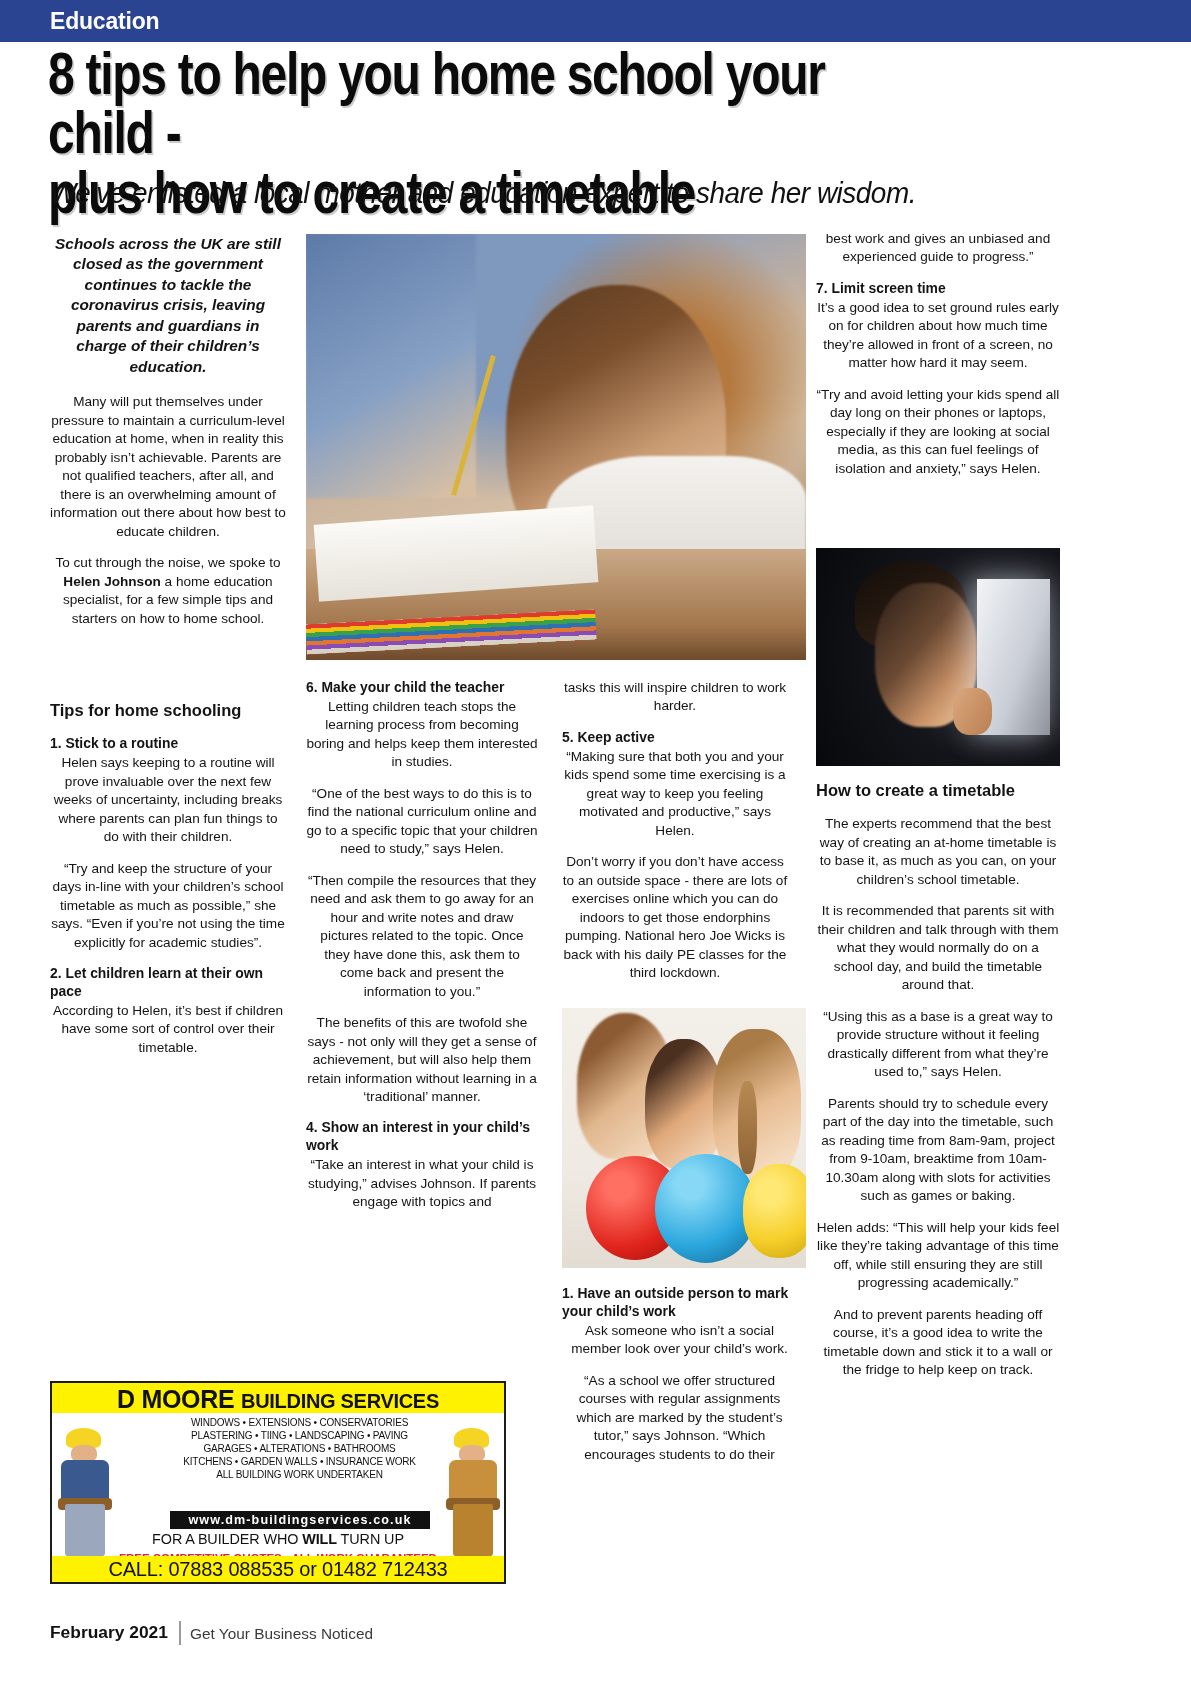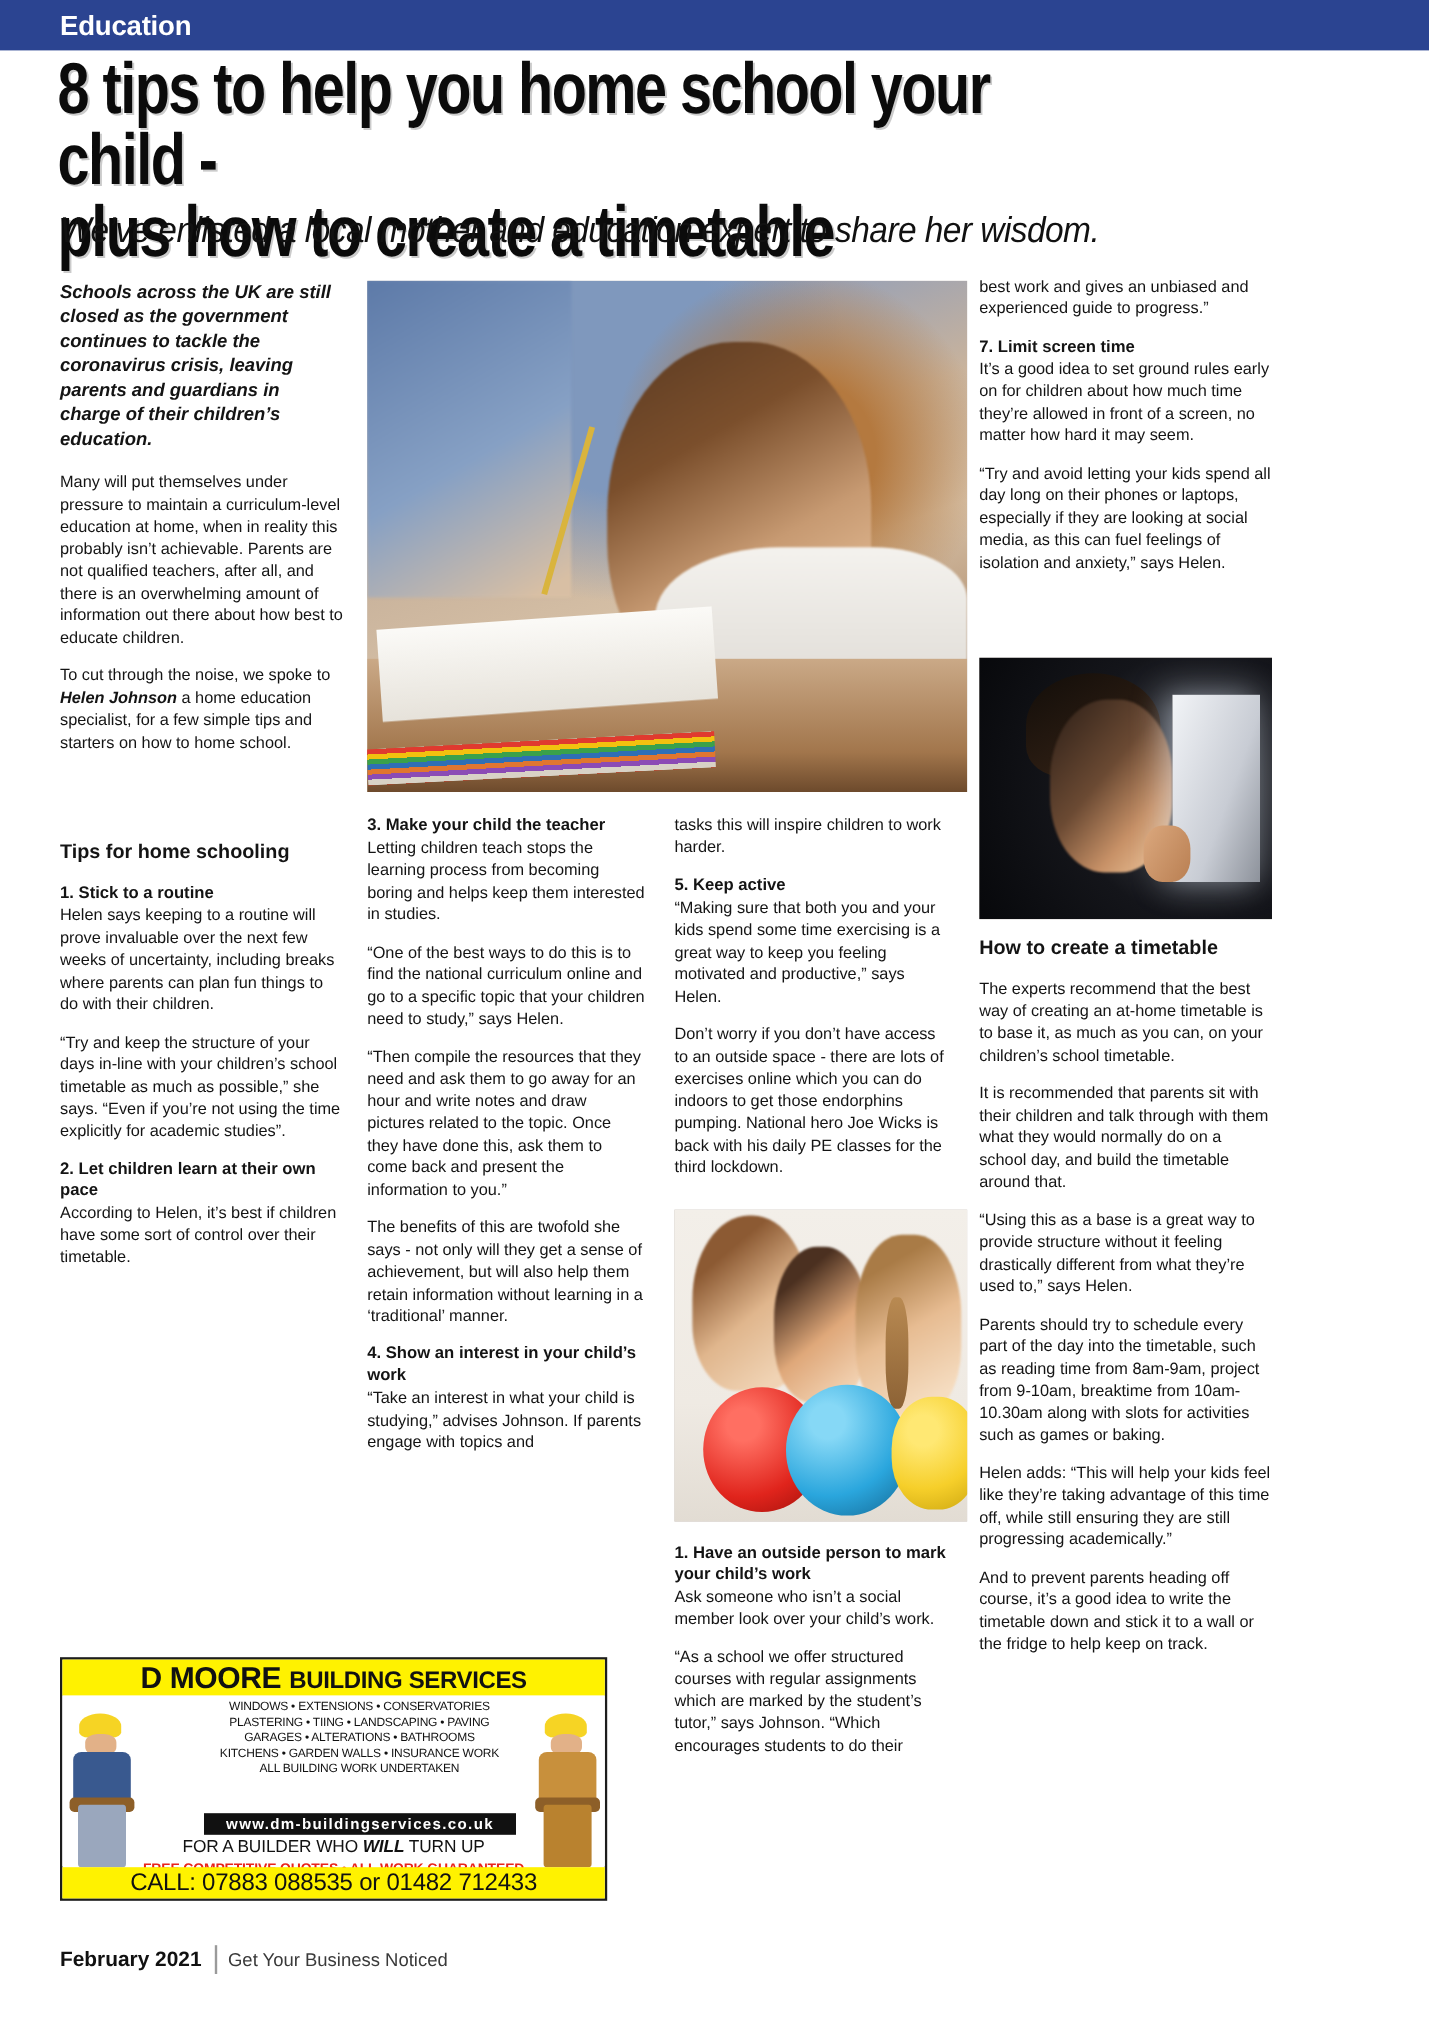--- a/index.html
+++ b/index.html
@@ -37,35 +37,35 @@
   .standfirst {
     position: absolute; left: 50px; top: 176px; width: 1120px;
     font-style: italic; font-weight: normal; font-size: 30px;
     letter-spacing: -0.5px;
     transform: scaleX(0.93); transform-origin: left top;
     color: #111;
   }
 
   
   .col { position: absolute; font-size: 13.6px; line-height: 1.36; color: #141414; }
-  .col p { margin: 0 0 13px 0; text-align: left; }
+  .col p { margin: 0 0 13px 0; text-align: center; }
   .col p:last-child { margin-bottom: 0; }
   .col .intro {
     font-weight: bold; font-style: italic; font-size: 15.4px;
     line-height: 1.33; margin-bottom: 16px;
   }
   .col h3 {
     font-size: 13.9px; font-weight: bold; margin: 0 0 1px 0; line-height: 1.28;
   }
   .col h2 {
     font-size: 16.5px; font-weight: bold; margin: 0 0 14px 0; line-height: 1.3;
   }
   .col .tip { margin-bottom: 13px; }
   .col .tip p { margin-bottom: 13px; }
-  b { font-weight: bold; font-style: italic; }
+  b { font-weight: bold; }
 
   #col1 { left: 50px;  top: 234px; width: 236px; }
   #col1b{ left: 50px;  top: 700px; width: 236px; }
   #col2 { left: 306px; top: 679px; width: 232px; }
   #col3 { left: 562px; top: 679px; width: 226px; }
   #col3b{ left: 562px; top: 1285px; width: 235px; }
   #col4 { left: 816px; top: 230px; width: 244px; }
   #col4b{ left: 816px; top: 780px; width: 244px; }
 
   
@@ -331,21 +331,21 @@
       <p>“Try and keep the structure of your days in-line with your children’s school timetable as much as possible,” she says. “Even if you’re not using the time explicitly for academic studies”.</p>
     </div>
     <div class="tip">
       <h3>2. Let children learn at their own pace</h3>
       <p>According to Helen, it’s best if children have some sort of control over their timetable.</p>
     </div>
   </div>
 
   <div class="col" id="col2">
     <div class="tip">
-      <h3>3. Make your child the teacher</h3>
+      <h3>6. Make your child the teacher</h3>
       <p>Letting children teach stops the learning process from becoming boring and helps keep them interested in studies.</p>
       <p>“One of the best ways to do this is to find the national curriculum online and go to a specific topic that your children need to study,” says Helen.</p>
       <p>“Then compile the resources that they need and ask them to go away for an hour and write notes and draw pictures related to the topic. Once they have done this, ask them to come back and present the information to you.”</p>
       <p>The benefits of this are twofold she says - not only will they get a sense of achievement, but will also help them retain information without learning in a ‘traditional’ manner.</p>
     </div>
     <div class="tip">
       <h3>4. Show an interest in your child’s work</h3>
       <p>“Take an interest in what your child is studying,” advises Johnson. If parents engage with topics and</p>
     </div>
   </div>

